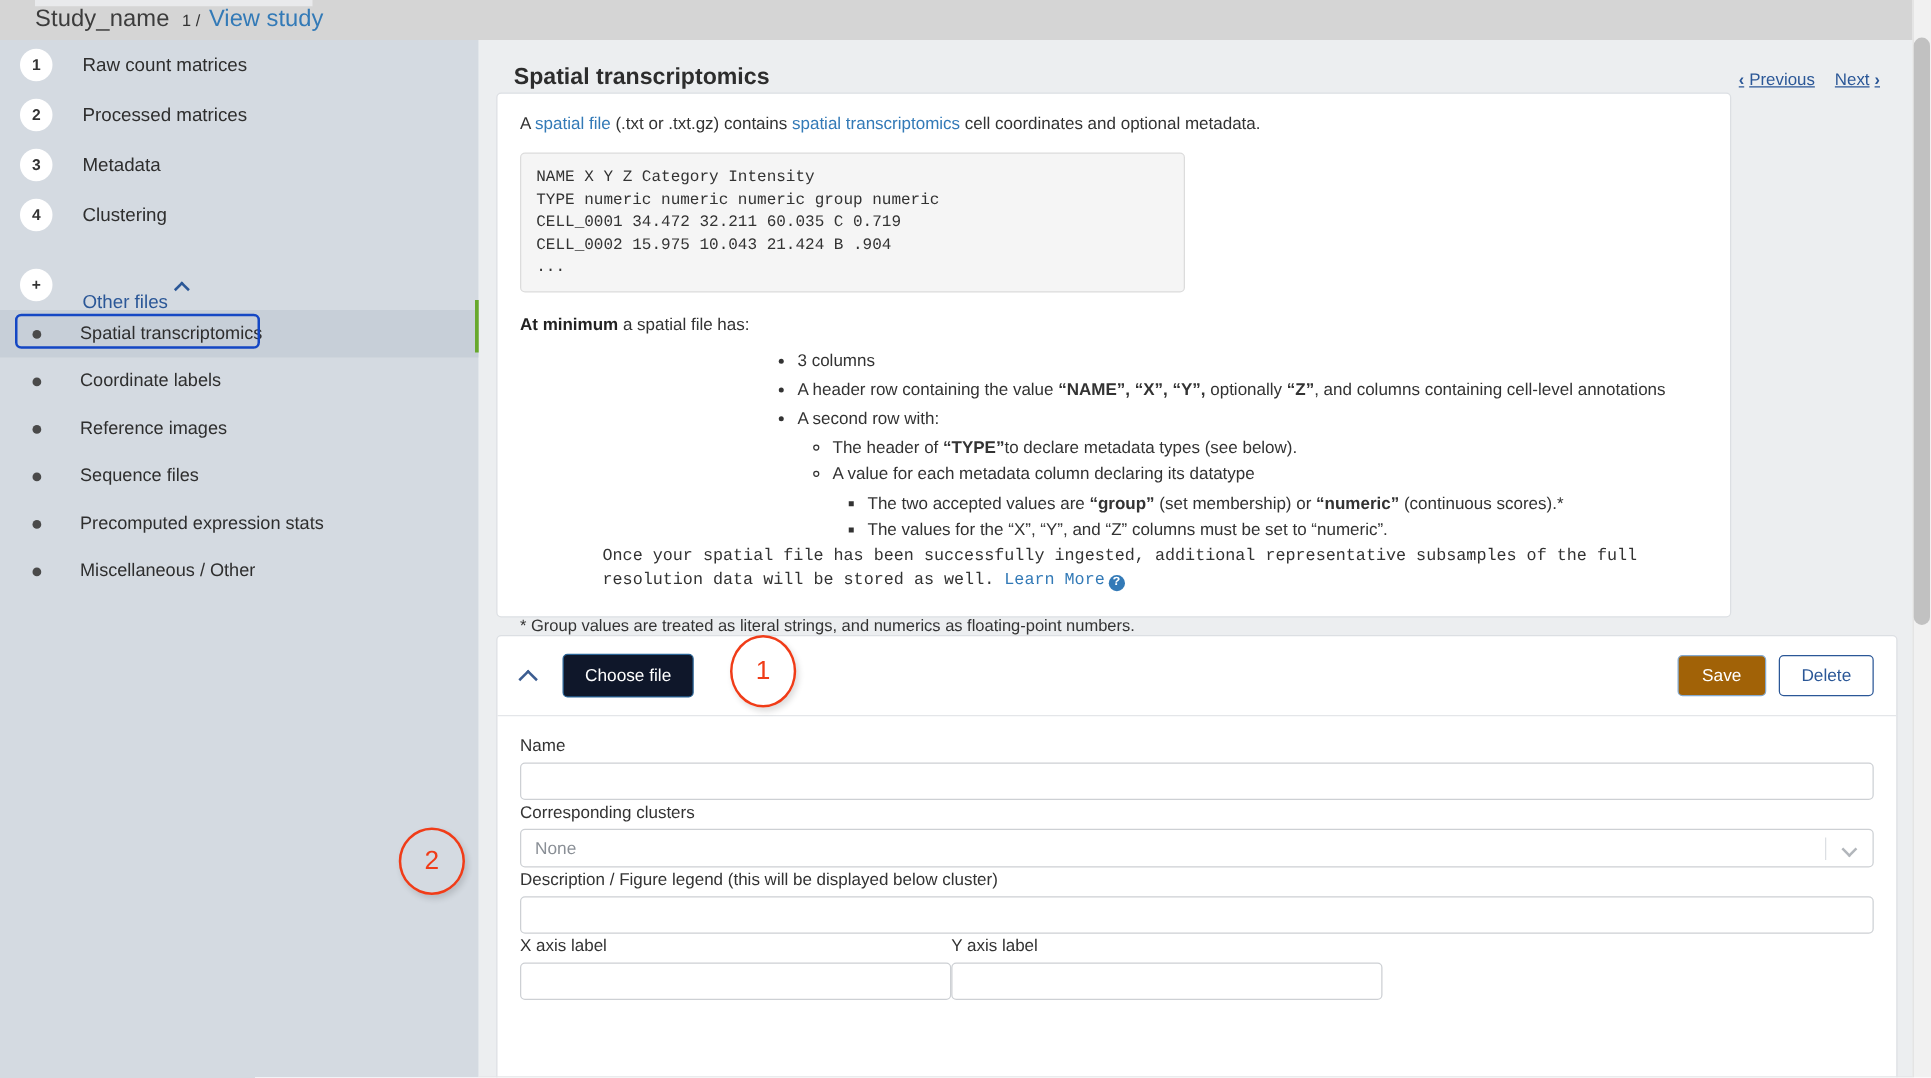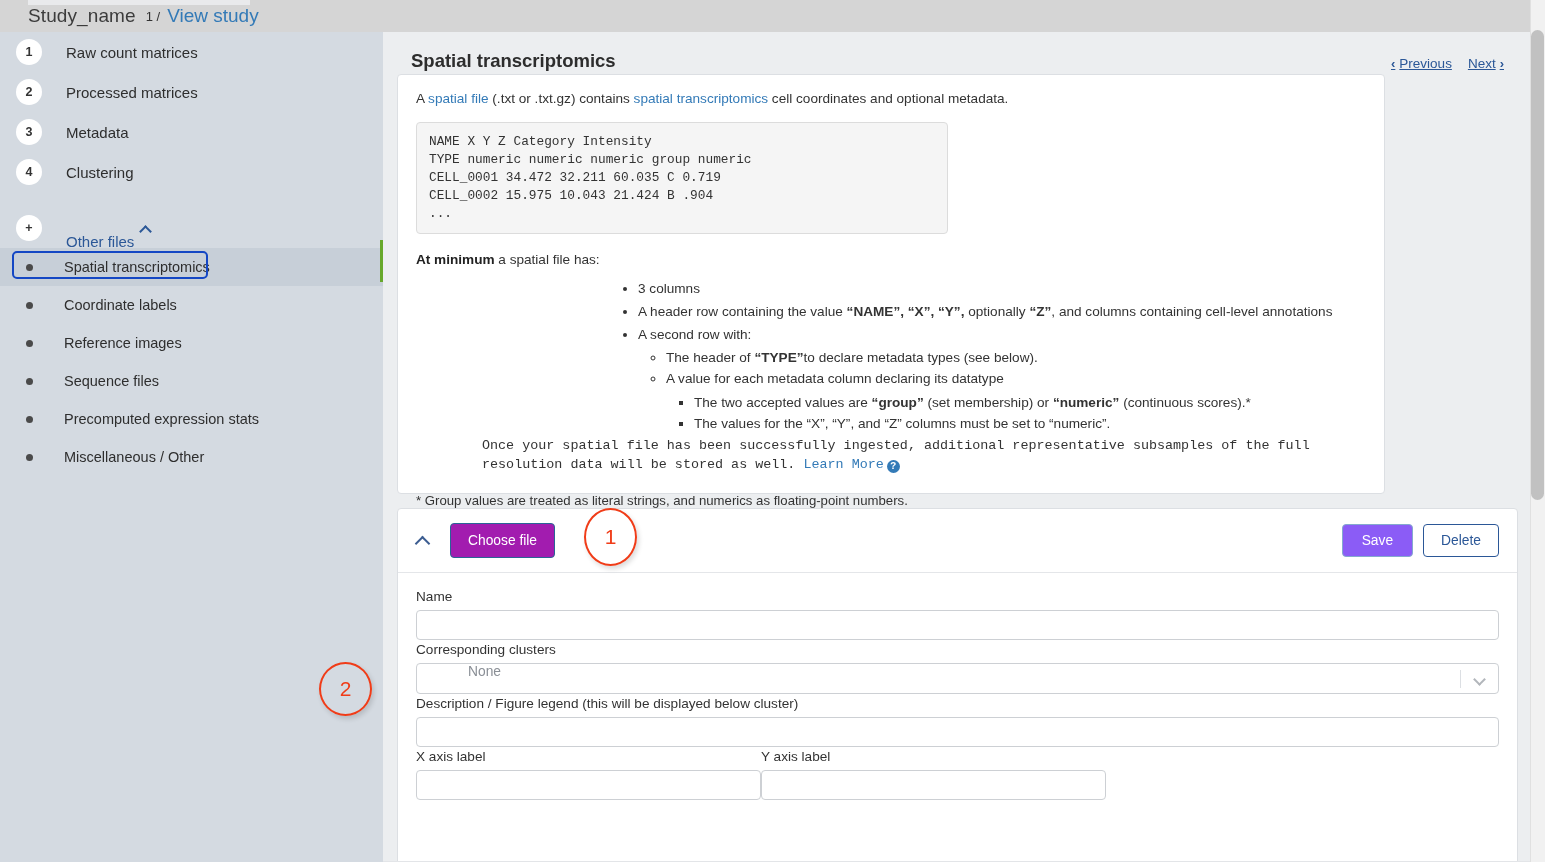--- a/index.html
+++ b/index.html
@@ -313,32 +313,32 @@
     transform: rotate(45deg);
   }
   .btn {
     font-size: 13.8px;
     border-radius: 4px;
     cursor: pointer;
     font-family: "Liberation Sans", sans-serif;
   }
   .btn-choose {
     margin-left: 14px;
-    background: #a21caf;
+    background: #0f172a;
     color: #fff;
     border: 1px solid #2a6496;
     padding: 9px 17px;
   }
   .hdr-right {
     margin-left: auto;
     display: flex;
     gap: 10px;
   }
   .btn-save {
-    background: #8b5cf6;
+    background: #a16207;
     color: #ffffff;
     border: 1px solid #84a9cf;
     padding: 8px 19px;
   }
   .btn-delete {
     background: #ffffff;
     color: #2b5797;
     border: 1px solid #2b5797;
     padding: 8px 17px;
   }
@@ -363,22 +363,22 @@
   }
   .field-block { margin-bottom: 2px; }
   .select-wrap {
     position: relative;
     width: 100%;
     height: 31px;
     border: 1px solid #cdd0d4;
     border-radius: 4px;
     background: #fff;
     display: flex;
-    cursor: pointer;
-    padding-left: 40px;
+    align-items: center;
+    cursor: pointer;
   }
   .select-value {
     font-size: 13.8px;
     color: #8a8f96;
     padding-left: 11px;
   }
   .select-sep {
     position: absolute;
     right: 37px; top: 6px;
     width: 1px; height: 18px;

